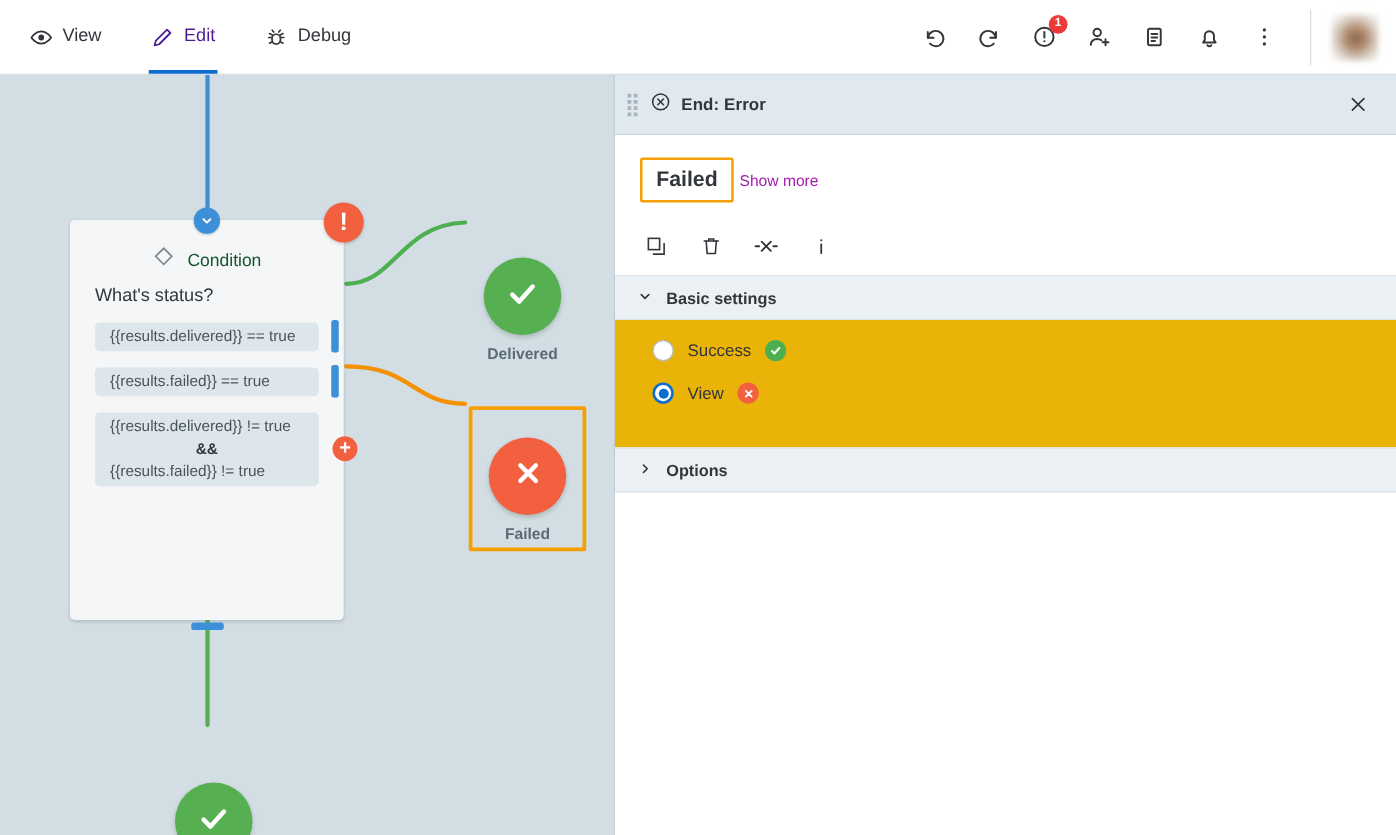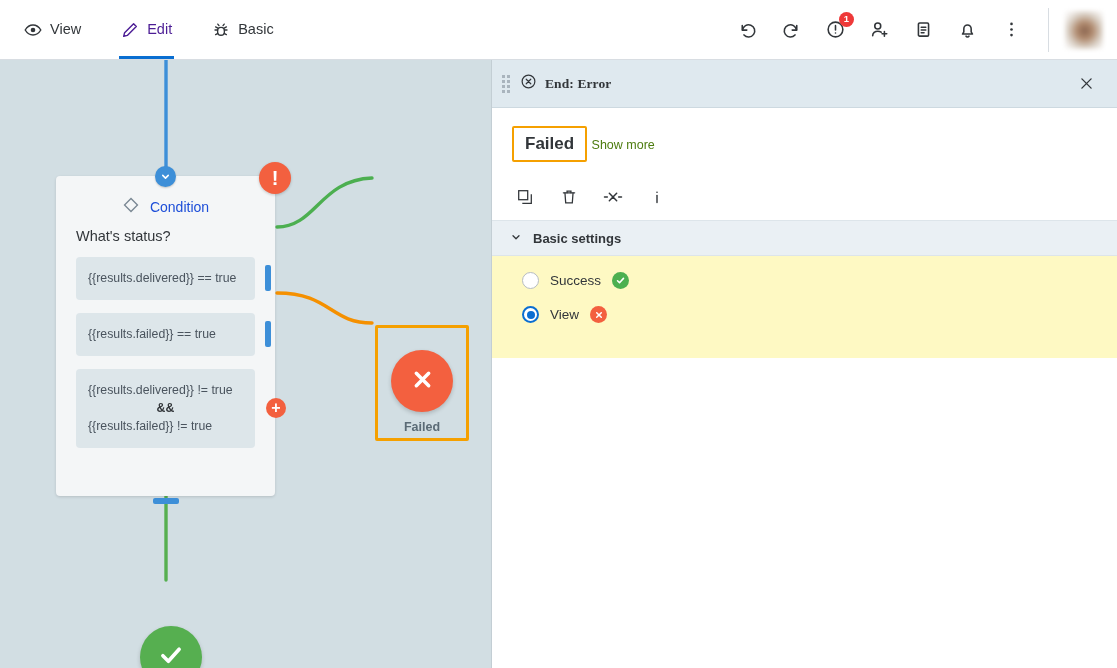--- a/index.html
+++ b/index.html
@@ -101,31 +101,31 @@
     background: #f3603f; color: #fff;
     display: flex; align-items: center; justify-content: center;
     font-size: 20px; font-weight: bold; line-height: 1;
     box-shadow: 0 1px 3px rgba(0,0,0,.2);
     cursor: pointer;
   }
   .cond-head {
     display: flex; align-items: center; justify-content: center; gap: 10px;
     padding-top: 20px;
   }
-  .cond-head-label { font-size: 14px; color: #1d4ed8; }
+  .cond-head-label { font-size: 14px; color: #14532d; }
   .cond-title {
     text-align: left; font-size: 14.5px; color: #32363a;
     margin-top: 10px;
   }
   .branch {
     position: relative;
     margin-top: 13px;
     background: #dde6ea;
     border-radius: 4px;
-    padding: 13px 12px;
+    padding: 3px 12px;
     font-size: 12.3px; color: #4a545e;
     line-height: 1.38;
   }
   .branch .amp { display: block; text-align: center; font-weight: bold; color: #32363a; margin: 1px 0; }
   .port {
     position: absolute; right: -16px; top: 50%;
     transform: translateY(-50%);
     width: 6px; height: 26px; border-radius: 2px;
     background: #3d8fd8;
     cursor: pointer;
@@ -170,21 +170,20 @@
   }
 
   
   .panel { flex: 1; background: #ffffff; display: flex; flex-direction: column; min-width: 0; }
   .panel-header {
     height: 48px; min-height: 48px;
     background: #dfe9ef;
     border-bottom: 1px solid #cdd9e0;
     display: flex; align-items: center;
     padding: 0 18px 0 10px;
-    font-family: Liberation Serif, serif;
   }
   .drag-dots {
     width: 10px; height: 18px;
     display: grid; grid-template-columns: repeat(2, 3px);
     grid-template-rows: repeat(4, 3px);
     gap: 2px; margin-right: 8px;
     cursor: grab;
   }
   .drag-dots i { width: 3px; height: 3px; background: #a9b4bd; display: block; }
   .panel-title {
@@ -206,21 +205,21 @@
     font-size: 17px; font-weight: bold; color: #32363a;
     cursor: text;
   }
   .desc {
     margin-top: 14px;
     font-size: 13px; font-style: italic; color: #9aa4ad;
     cursor: text;
   }
   .show-more {
     margin-top: 9px;
-    font-size: 12.5px; color: #4d7c0f; cursor: pointer;
+    font-size: 12.5px; color: #a21caf; cursor: pointer;
     display: inline-block;
   }
   .panel-icons {
     display: flex; align-items: center; gap: 22px;
     padding: 14px 22px 12px 22px;
   }
   .panel-icons .pi {
     width: 22px; height: 22px;
     display: flex; align-items: center; justify-content: center;
     color: #32363a; cursor: pointer;
@@ -229,21 +228,21 @@
   .section-head {
     height: 36px;
     background: #eaf0f4;
     border-top: 1px solid #dde5ea;
     border-bottom: 1px solid #dde5ea;
     display: flex; align-items: center; gap: 11px;
     padding: 16px 18px;
     font-size: 13px; font-weight: bold; color: #32363a;
     cursor: pointer;
   }
-  .section-body { padding: 16px 20px 18px 30px; background: #fef9c3; }
+  .section-body { padding: 16px 20px 18px 30px; background: #eab308; }
   .radio-row {
     display: flex; align-items: center; gap: 11px;
     margin-bottom: 17px; cursor: pointer;
   }
   .radio {
     width: 17px; height: 17px; border-radius: 50%;
     border: 1.6px solid #b6bcc2; background: #fff;
     display: flex; align-items: center; justify-content: center;
     flex: none;
   }
@@ -285,21 +284,21 @@
         <span class="tab-label">Edit</span>
       </div>
 
       <div class="tab">
         <span>
           <svg width="18" height="18" viewBox="0 0 24 24" fill="none" stroke="currentColor" stroke-width="1.8" stroke-linecap="round">
             <rect x="7.5" y="8.5" width="9" height="10.5" rx="4.5"></rect>
             <path d="M9.3 6.2l-1.6-2M14.7 6.2l1.6-2M7.5 12H4M16.5 12H20M7.8 16.5l-3 1.6M16.2 16.5l3 1.6M7.8 9.4l-3-1.6M16.2 9.4l3-1.6"></path>
           </svg>
         </span>
-        <span class="tab-label">Basic</span>
+        <span class="tab-label">Debug</span>
       </div>
     </div>
 
     <div class="topbar-spacer"></div>
 
     <div class="topbar-actions">
       <div class="ticon">
         <svg width="21" height="21" viewBox="0 0 24 24" fill="none" stroke="currentColor" stroke-width="1.8" stroke-linecap="round" stroke-linejoin="round">
           <path d="M6 7.5v5.2h5.2"></path>
             <path d="M6.3 12.6A7 7 0 1 1 8 18.2"></path>
@@ -401,20 +400,30 @@
             <span>{{results.delivered}} !=</span>
             <span>true</span>
             <span class="amp">&amp;&amp;</span>
             <span>{{results.failed}} != true</span>
             <div class="branch-add">+</div>
           </div>
 
           <div class="port-bottom"></div>
         </div>
 
+        <div class="node" style="left:372px; top:146px;">
+          <div class="node-circle green">
+            <span>
+              <svg width="30" height="30" viewBox="0 0 24 24" fill="none" stroke="#fff" stroke-width="2.9" stroke-linecap="round" stroke-linejoin="round">
+                <path d="M5.5 12.6l4.4 4.4 8.6-9.6"></path>
+              </svg>
+            </span>
+          </div>
+          <div class="node-label">Delivered</div>
+        </div>
 
         <div class="node-sel" style="left:375px; top:265px; width:94px; height:116px;"></div>
         <div class="node" style="left:376px; top:290px;">
           <div class="node-circle red">
             <span>
               <svg width="27" height="27" viewBox="0 0 24 24" fill="none" stroke="#fff" stroke-width="3.1" stroke-linecap="round">
                 <path d="M6.5 6.5l11 11M17.5 6.5l-11 11"></path>
               </svg>
             </span>
           </div>
@@ -520,16 +529,24 @@
             </span>
           <span class="radio-label">View</span>
           <span class="status-dot red">
             <svg width="10" height="10" viewBox="0 0 24 24" fill="none" stroke="#fff" stroke-width="3.6" stroke-linecap="round">
               <path d="M6.5 6.5l11 11M17.5 6.5l-11 11"></path>
             </svg>
           </span>
         </div>
       </div>
 
+      <div class="section-head">
+        <span>
+          <svg width="12" height="12" viewBox="0 0 24 24" fill="none" stroke="currentColor" stroke-width="2.6" stroke-linecap="round" stroke-linejoin="round">
+            <path d="M9.5 6l6 6-6 6"></path>
+          </svg>
+        </span>
+        <span>Options</span>
+      </div>
 
     </div>
   </div>
 </div>
 
 </body></html>

